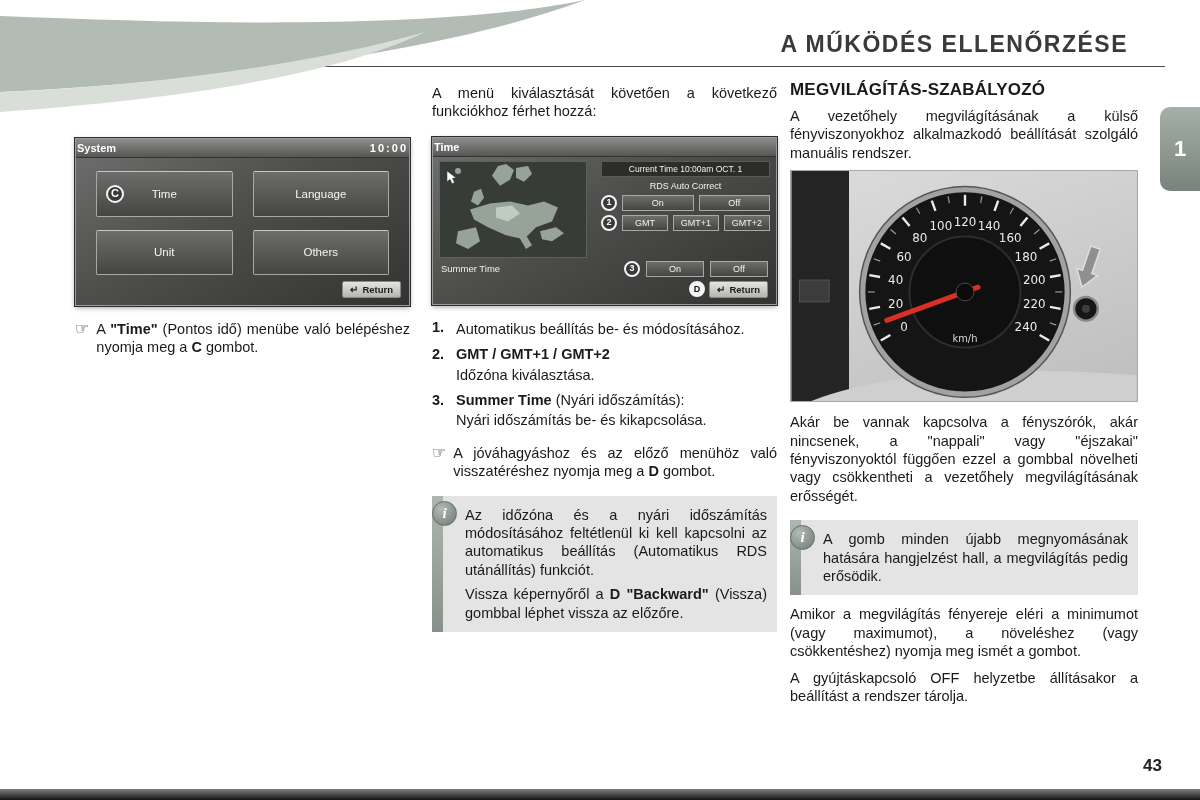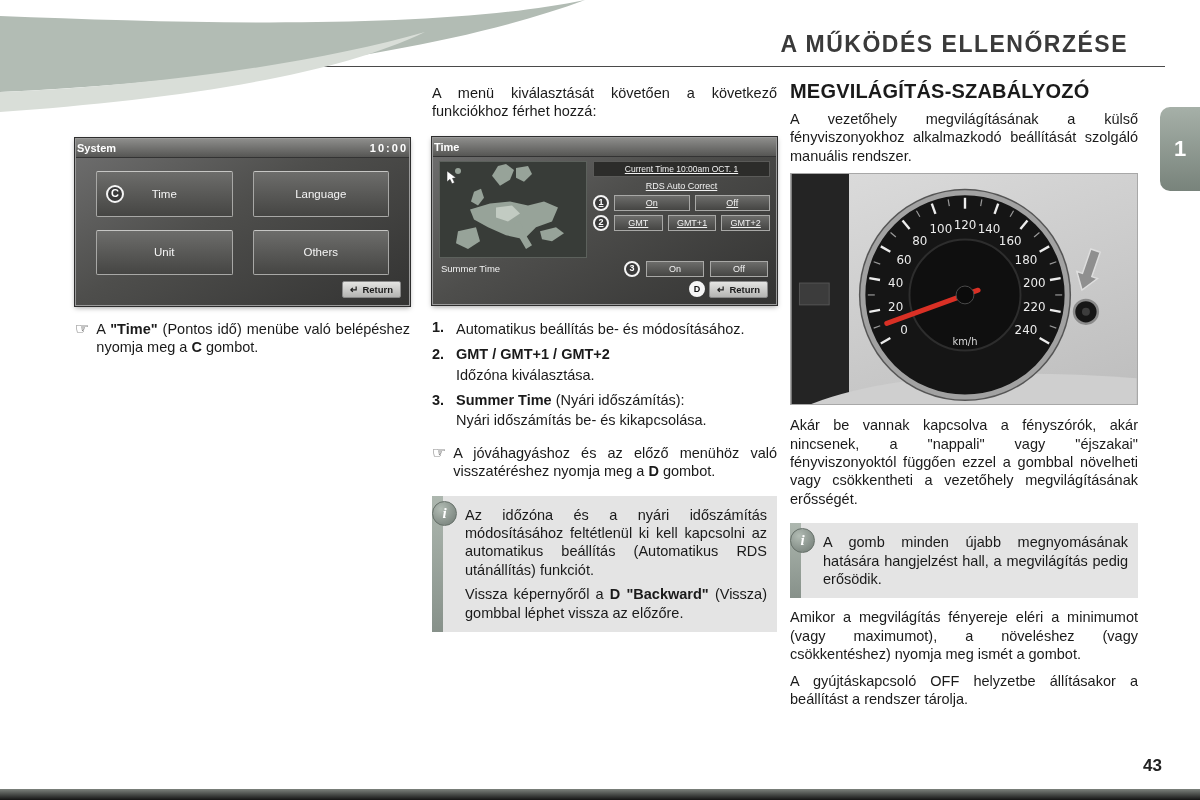--- a/index.html
+++ b/index.html
@@ -57,21 +57,21 @@
   .d-badge { background:#f5f5f5; color:#111; }
   .screen-footer { flex:none; display:flex; justify-content:flex-end; align-items:center; gap:4px; padding:0 8px 7px; }
   .return-btn {
     display:inline-flex; align-items:center; gap:4px; padding:2px 7px;
     background:linear-gradient(180deg,#e4e4e2,#b4b4b2); color:#1c1c1c;
     font-size:9.5px; font-weight:bold; border:1px solid #888; border-radius:2px;
   }
   .ret-icon { font-size:10px; }
 
   .time-screen { width:345px; height:168px; margin-top:16px; }
-  .time-main { flex:1; display:flex; gap:6px; padding:4px 6px 0 6px; min-height:0;text-decoration:underline; }
+  .time-main { flex:1; display:flex; gap:14px; padding:4px 6px 0 6px; min-height:0; }
   .map-panel { width:148px; background:#383c38; border:1px solid #5c615c; position:relative; flex:none; }
   .map-panel svg { display:block; width:100%; height:100%; }
   .time-right { flex:1; display:flex; flex-direction:column; gap:4px; min-width:0; }
   .ct-bar { background:#2c2c2a; border:1px solid #5a5a58; font-size:8.5px; padding:2px 3px; text-align:center; white-space:nowrap; }
   .rds-label { font-size:9px; text-align:center; }
   .t-row { display:flex; align-items:center; gap:5px; }
   .t-btn {
     flex:1; text-align:center; font-size:9px; padding:2px 0;
     background:linear-gradient(180deg,#6d6d6b,#454543); border:1px solid #a8a8a6; border-radius:0; color:#f2f2f2;
   }
@@ -97,21 +97,21 @@
     position:absolute; left:0; top:5px; width:25px; height:25px; border-radius:50%;
     background:radial-gradient(circle at 35% 30%, #b2bcb4, #6f7973); color:#fff;
     display:flex; align-items:center; justify-content:center;
     font-family:"Liberation Serif", serif; font-style:italic; font-weight:bold; font-size:15px;
     border:1px solid #667069;
   }
   .infobox p { font-size:14.5px; line-height:1.27; text-align:justify; }
   .infobox p + p { margin-top:6px; }
 
   
-  .section-heading { font-size:20px; font-weight:bold; letter-spacing:.2px; margin-bottom:7px; }
+  .section-heading { font-size:17px; font-weight:bold; letter-spacing:.2px; margin-bottom:7px; }
   .col-right > p { margin-bottom:8px; }
   .gauge-figure { width:348px; height:232px; margin:8px 0 11px; background:linear-gradient(160deg,#dcdcdc,#bdbdbd); border:1px solid #a8a8a8; overflow:hidden; }
   .gauge-figure svg { display:block; width:100%; height:100%; }
   .gnum  { fill:#ededed; font-size:12px; text-anchor:middle; font-family:"DejaVu Sans", sans-serif; }
   .gunit { fill:#d8d8d8; font-size:10px; text-anchor:middle; font-family:"DejaVu Sans", sans-serif; }
   .col-right .infobox { margin-bottom:10px; }
 </style>
 </head>
 <body>
 

